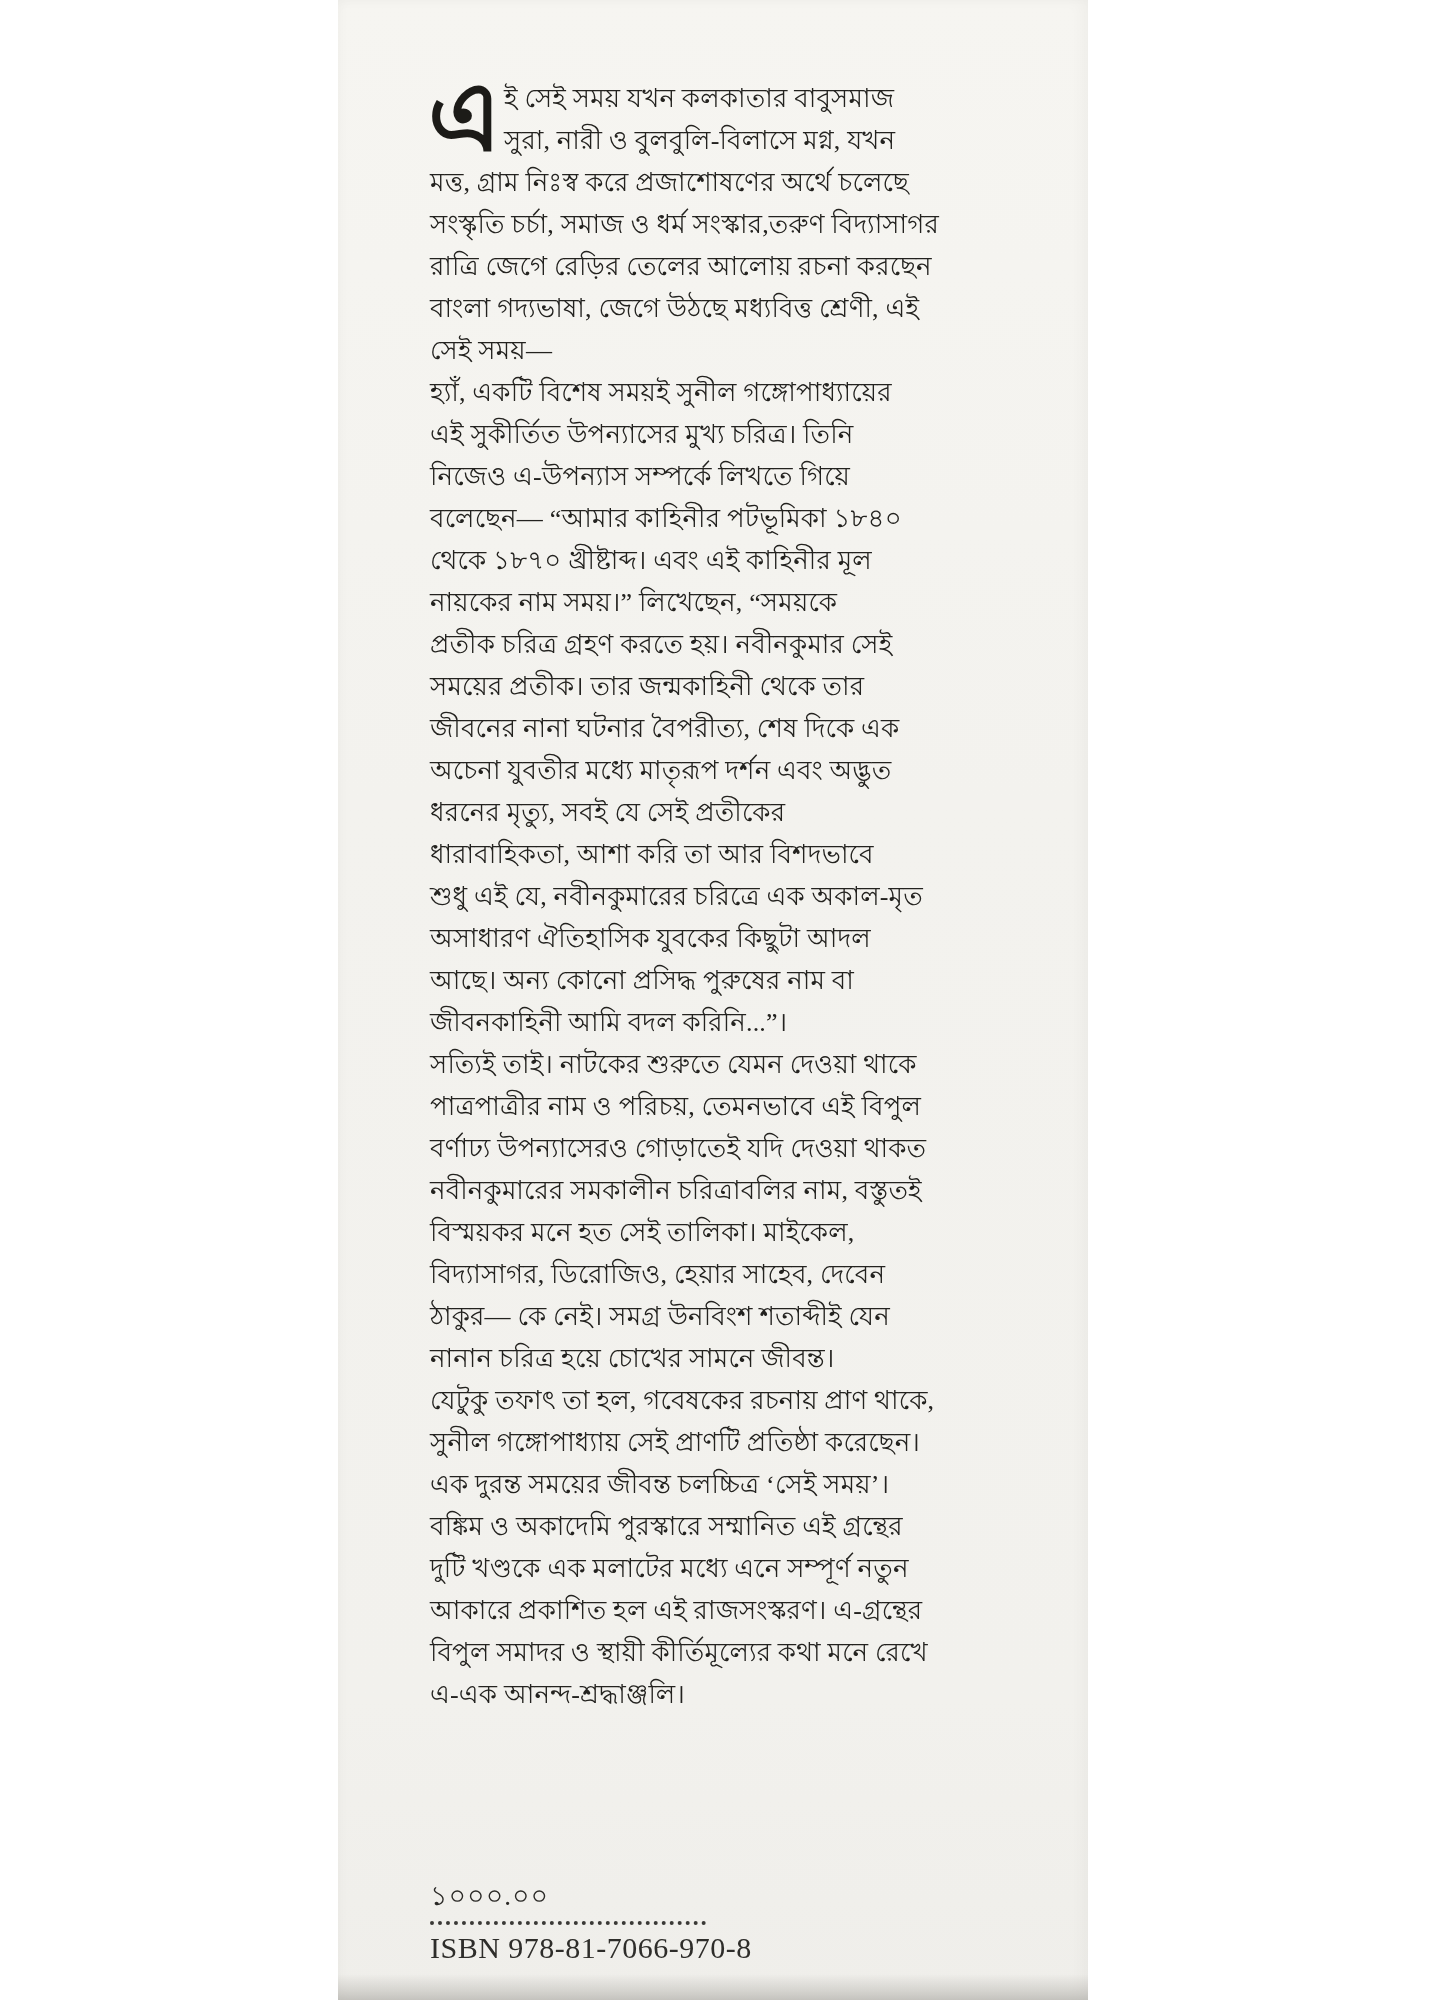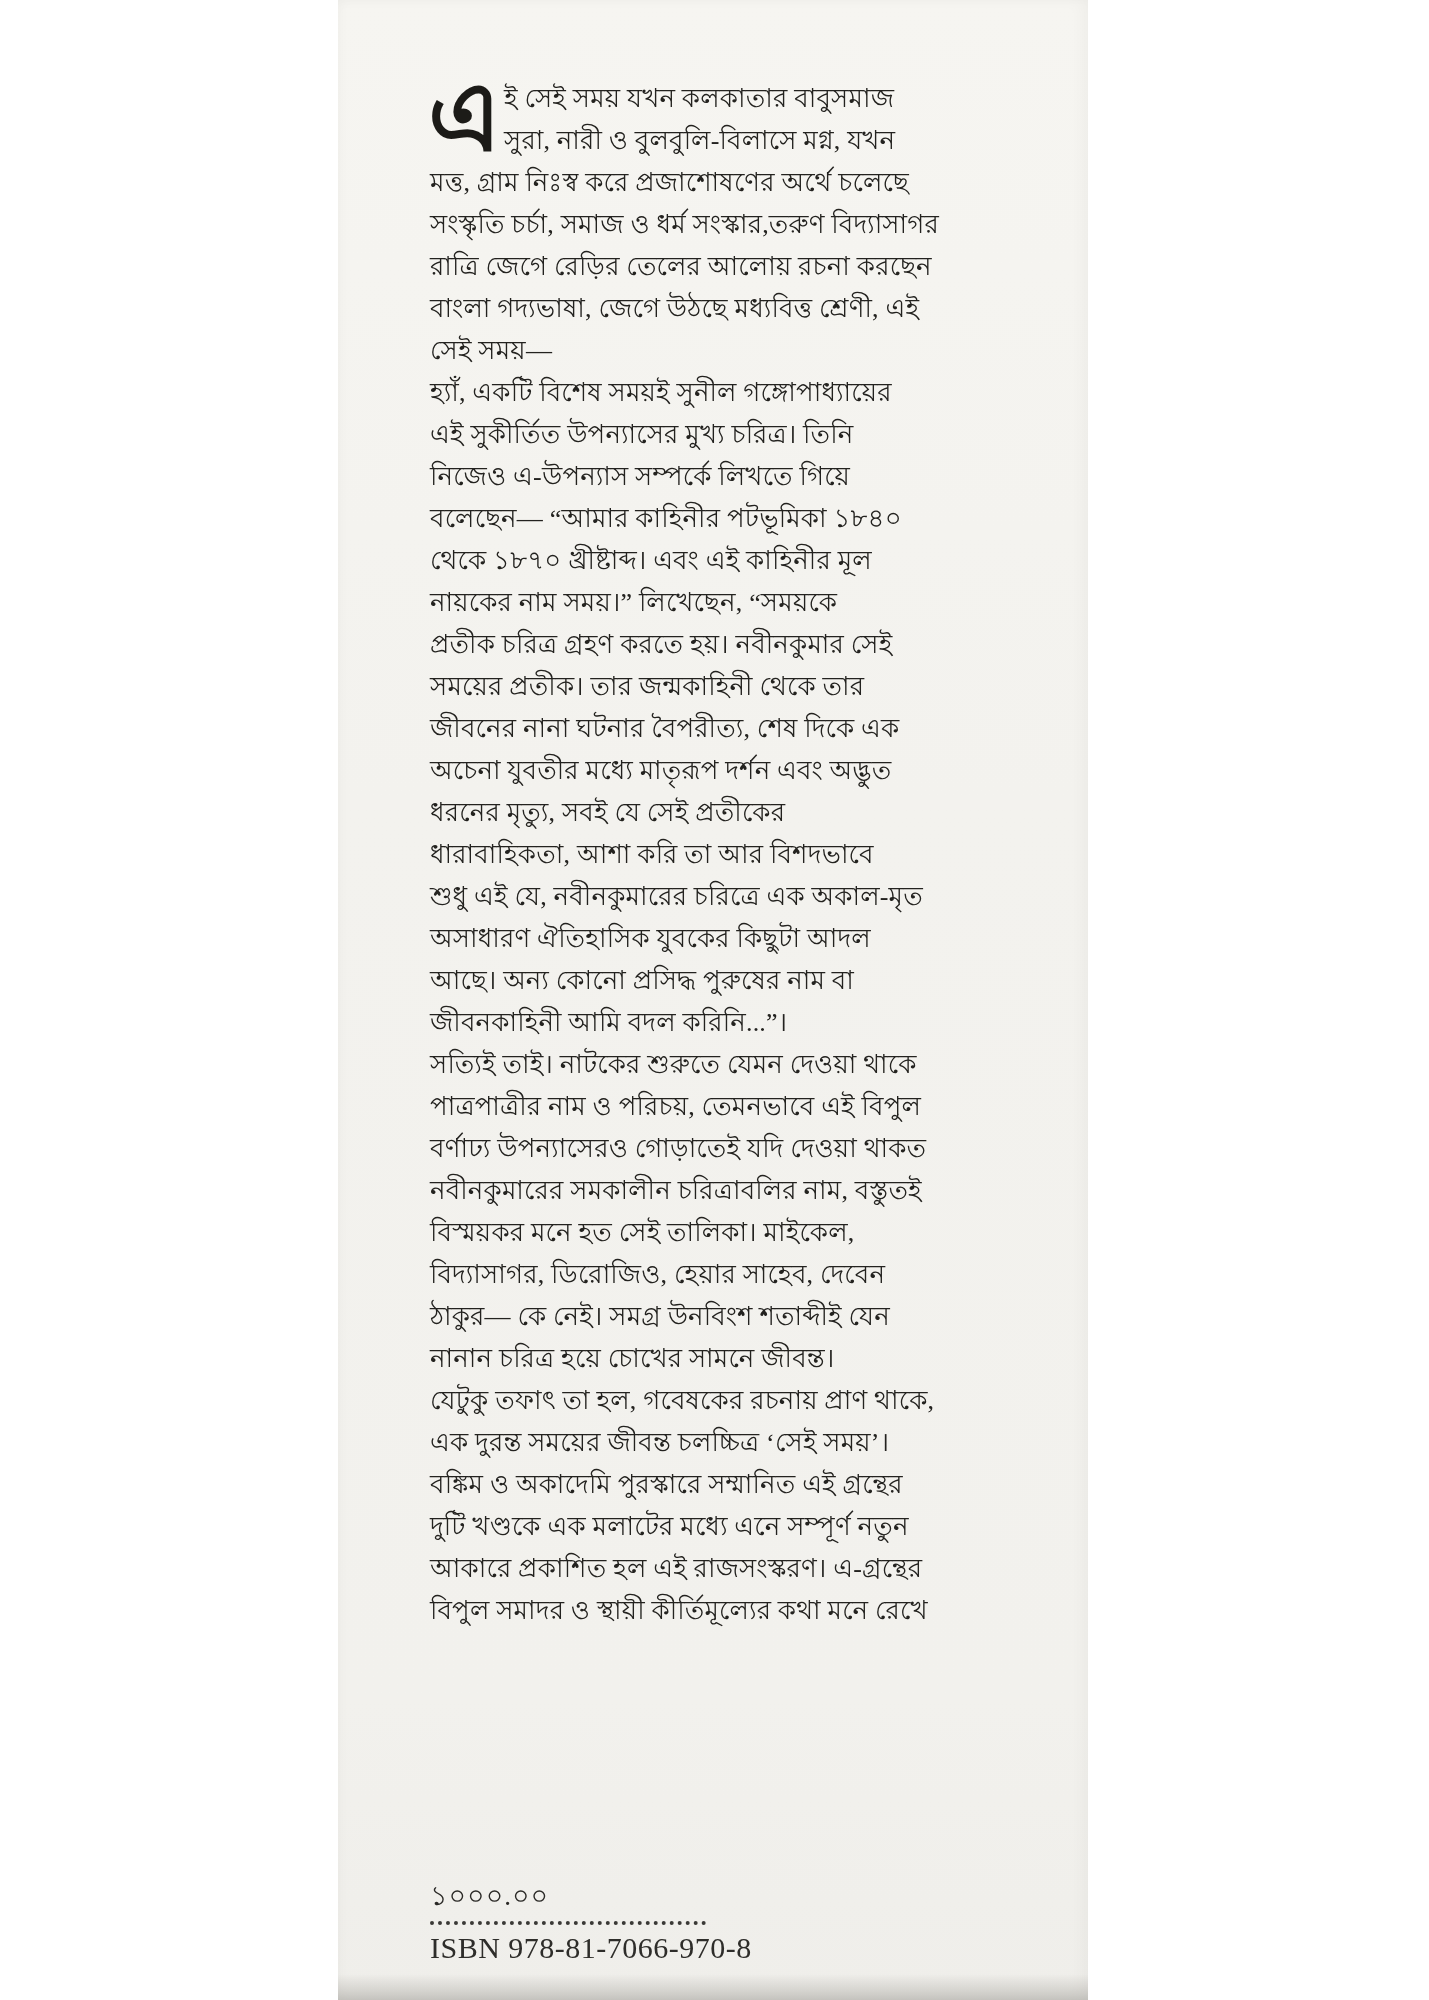--- a/index.html
+++ b/index.html
@@ -121,25 +121,27 @@
           <div class="text-line">জীবনকাহিনী আমি বদল করিনি...”।</div>
           <div class="text-line">সত্যিই তাই। নাটকের শুরুতে যেমন দেওয়া থাকে</div>
           <div class="text-line">পাত্রপাত্রীর নাম ও পরিচয়, তেমনভাবে এই বিপুল</div>
           <div class="text-line">বর্ণাঢ্য উপন্যাসেরও গোড়াতেই যদি দেওয়া থাকত</div>
           <div class="text-line">নবীনকুমারের সমকালীন চরিত্রাবলির নাম, বস্তুতই</div>
           <div class="text-line">বিস্ময়কর মনে হত সেই তালিকা। মাইকেল,</div>
           <div class="text-line">বিদ্যাসাগর, ডিরোজিও, হেয়ার সাহেব, দেবেন</div>
           <div class="text-line">ঠাকুর— কে নেই। সমগ্র উনবিংশ শতাব্দীই যেন</div>
           <div class="text-line">নানান চরিত্র হয়ে চোখের সামনে জীবন্ত।</div>
           <div class="text-line">যেটুকু তফাৎ তা হল, গবেষকের রচনায় প্রাণ থাকে,</div>
+          <div class="text-line">সুনীল গঙ্গোপাধ্যায় সেই প্রাণটি প্রতিষ্ঠা করেছেন।</div>
           <div class="text-line">এক দুরন্ত সময়ের জীবন্ত চলচ্চিত্র ‘সেই সময়’।</div>
           <div class="text-line">বঙ্কিম ও অকাদেমি পুরস্কারে সম্মানিত এই গ্রন্থের</div>
           <div class="text-line">দুটি খণ্ডকে এক মলাটের মধ্যে এনে সম্পূর্ণ নতুন</div>
           <div class="text-line">আকারে প্রকাশিত হল এই রাজসংস্করণ। এ-গ্রন্থের</div>
           <div class="text-line">বিপুল সমাদর ও স্থায়ী কীর্তিমূল্যের কথা মনে রেখে</div>
+          <div class="text-line">এ-এক আনন্দ-শ্রদ্ধাঞ্জলি।</div>
         </div>
     </div>
 
     <div class="colophon">
       <div class="price">১০০০.০০</div>
       <div class="dotted-divider"></div>
       <div class="isbn">ISBN 978-81-7066-970-8</div>
     </div>
 
     <div class="paper-bottom-edge"></div>

